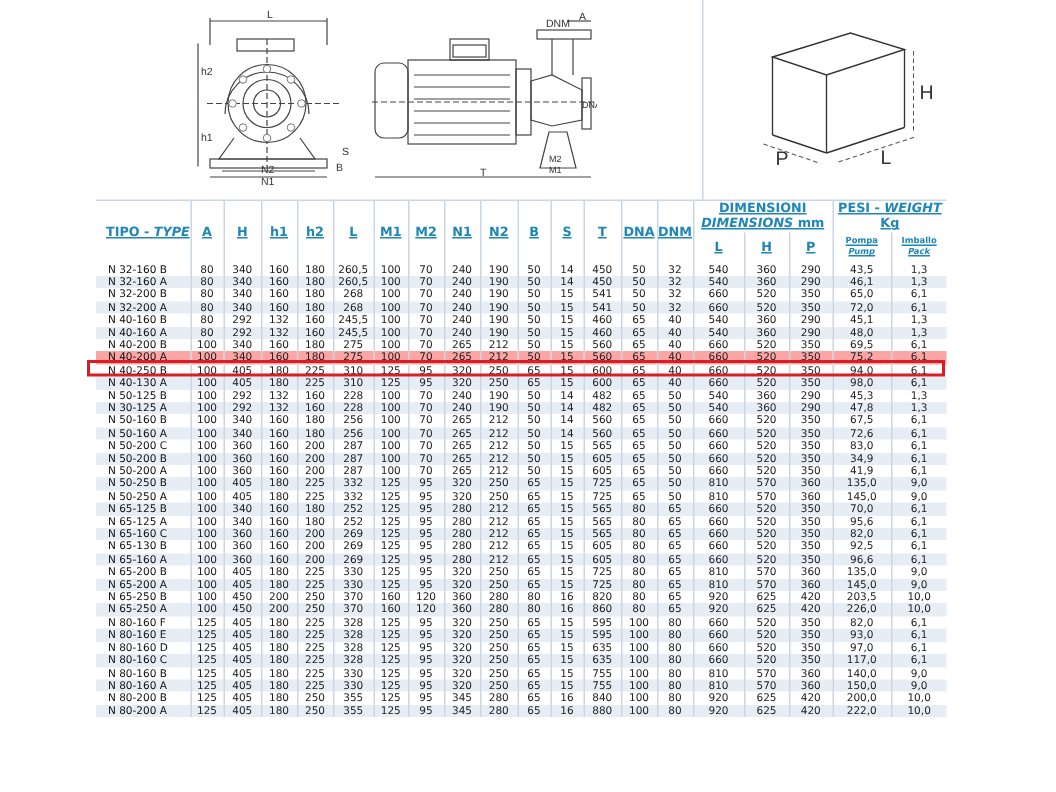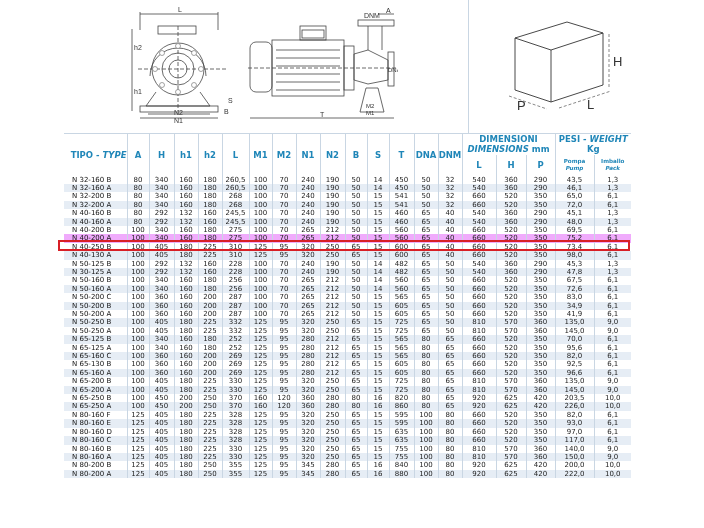--- a/index.html
+++ b/index.html
@@ -4,31 +4,31 @@
 <style>
   html, body { margin:0; padding:0; background:#ffffff; }
   body { width:704px; height:528px; position:relative; overflow:hidden; font-family:"Liberation Sans", sans-serif; }
   .diagram-area { position:absolute; left:0; top:0; width:704px; height:133px; }
   .divider-v { position:absolute; left:468px; top:0; width:1px; height:133px; background:#c9d6e3; }
   .drawing { position:absolute; }
   .drawing svg { display:block; }
   .dim-label { font-family:"Liberation Sans", sans-serif; font-size:7px; fill:#333; }
   .table-wrap { position:absolute; left:64px; top:133px; }
   table { border-collapse:collapse; table-layout:fixed; font-family:"DejaVu Sans", sans-serif; }
-  th { color:#1f86b8; font-weight:bold; font-size:8.5px; text-align:center; padding:0; border-left:1px solid #c9d6e3; }
+  th { color:#1f86b8; font-weight:bold; font-size:8.5px; text-align:center; padding:0; border-left:1px solid #c9d6e3;text-decoration:underline; }
   th.type-col { text-align:right; border-left:none; padding-left:2px; font-size:8.5px; }
   th i { font-style:italic; }
   th.sub { font-size:5.6px; font-weight:bold; line-height:7px; }
   th.sub i { display:block; font-style:italic; }
   thead tr.h1row th { border-top:1px solid #c9d6e3; }
   thead tr.h2row th { border-bottom:none; }
   td { font-size:7px; color:#222; text-align:center; padding:0; height:8.4px; line-height:8.4px; border-left:1px solid #c9d6e3; white-space:nowrap; }
   td.type { text-align:left; font-weight:normal; border-left:none; padding-left:8px; color:#111; }
   tbody tr:nth-child(even) td { background:#e6edf5; }
-  tbody tr.highlight td { background:#f0abfc; }
+  tbody tr.highlight td { background:#fca5a5; }
   .highlight-box { position:absolute; left:58px; top:240px; width:572px; height:11px; border:2px solid #d81f26; box-sizing:border-box; pointer-events:none; }
 </style>
 </head>
 <body>
 
 <div class="diagram-area">
 
   <div class="drawing" style="left:128px; top:6px;">
     <svg width="112" height="118" viewBox="0 0 112 118">
       <g stroke="#444" fill="none" stroke-width="0.8">
@@ -374,21 +374,21 @@
           <td>320</td>
           <td>250</td>
           <td>65</td>
           <td>15</td>
           <td>600</td>
           <td>65</td>
           <td>40</td>
           <td>660</td>
           <td>520</td>
           <td>350</td>
-          <td>73,4</td>
+          <td>94,0</td>
           <td>6,1</td>
         </tr>
         <tr>
           <td class="type">N 40-130 A</td>
           <td>100</td>
           <td>405</td>
           <td>180</td>
           <td>225</td>
           <td>310</td>
           <td>125</td>

